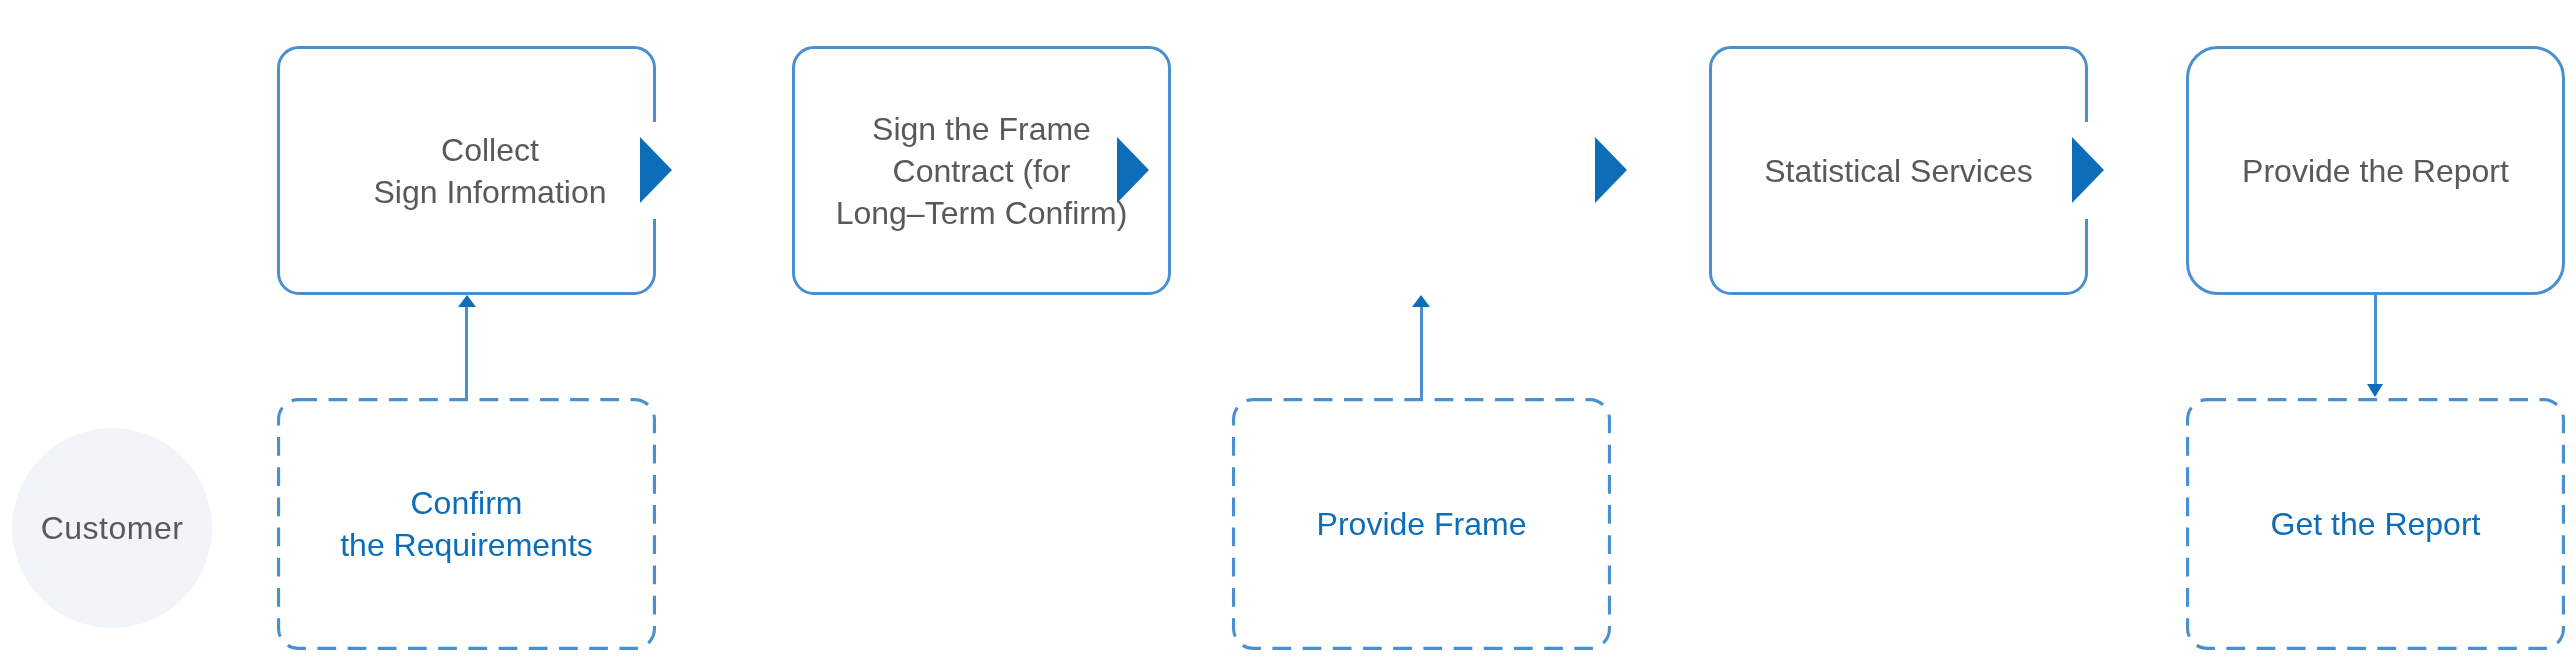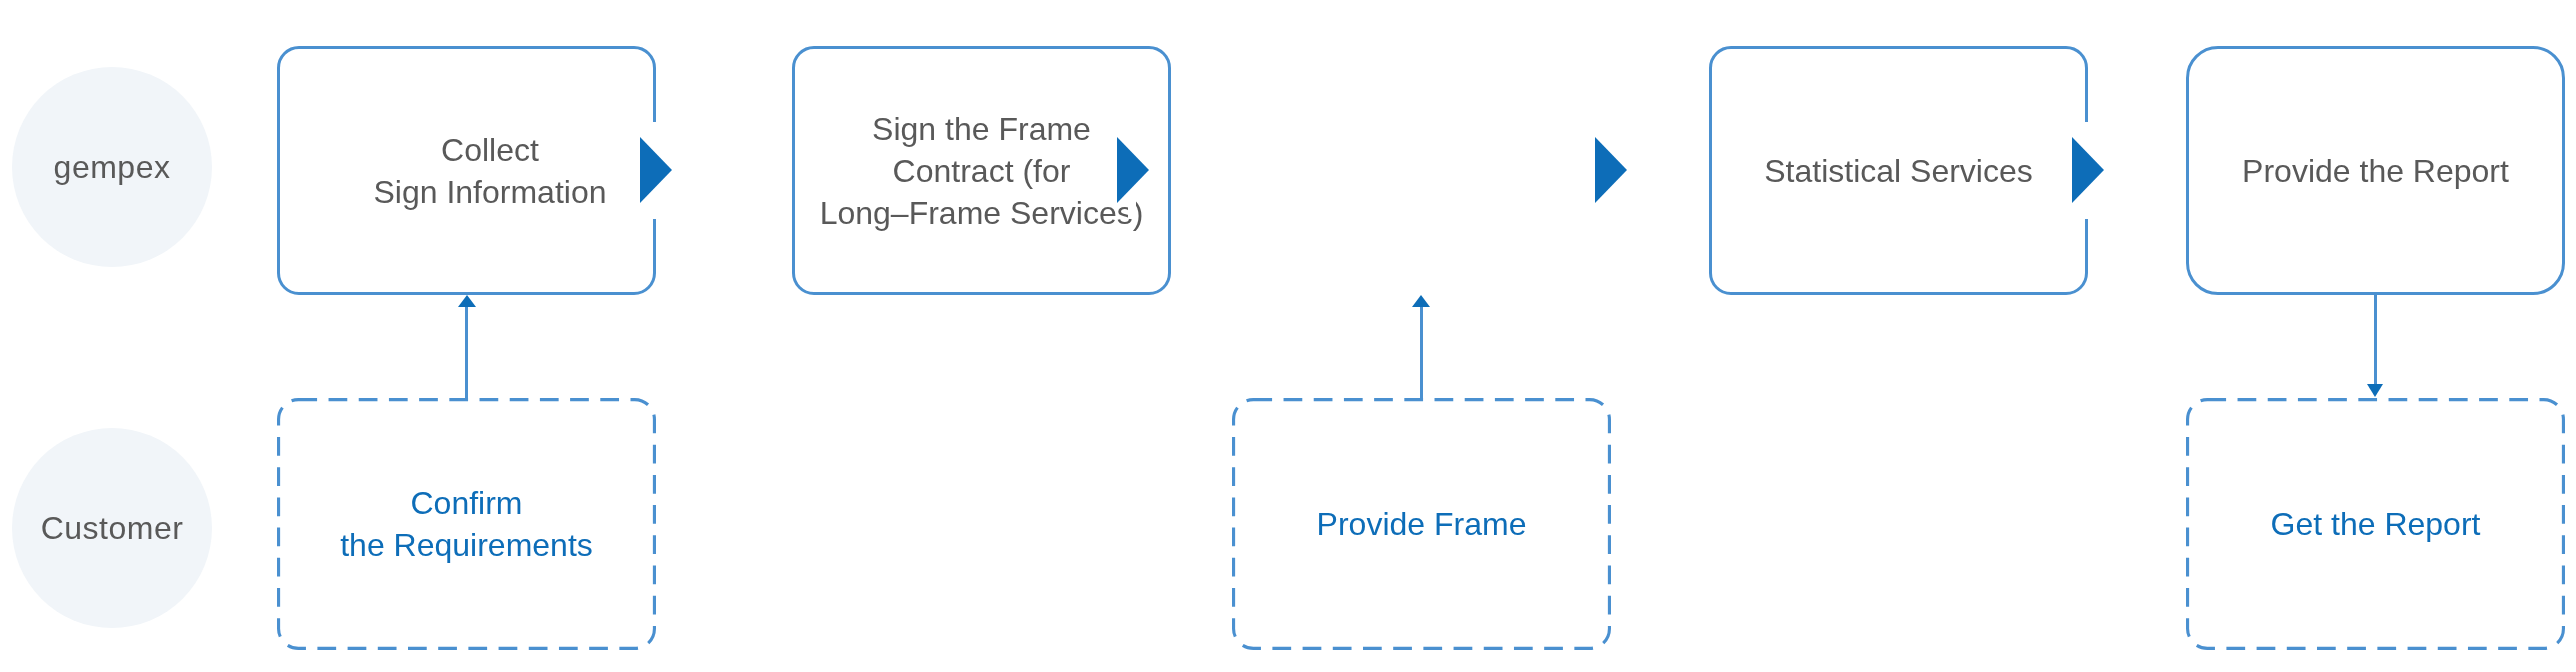--- a/index.html
+++ b/index.html
@@ -66,39 +66,36 @@
     border-top:13px solid var(--arrow-blue);
     border-left:8.9px solid transparent;
     border-right:8.9px solid transparent;
   }
 </style>
 </head>
 <body>
 
 <div class="canvas">
 
-  <div class="lane-circle" style="top:67px;">
-    <span class="lbl">gempex</span>
-  </div>
   <div class="lane-circle" style="top:428px;">
     <span class="lbl">Customer</span>
   </div>
 
   <div class="sbox" style="left:277px;padding-left:47px;">
     <div class="txt txt-gray">
       <div class="ln">Collect</div>
       <div class="ln">Sign Information</div>
     </div>
   </div>
 
   <div class="sbox" style="left:792px;">
     <div class="txt txt-gray">
       <div class="ln">Sign the Frame</div>
       <div class="ln">Contract (for</div>
-      <div class="ln">Long–Frame Services)</div>
+      <div class="ln">Long–Term Confirm)</div>
     </div>
   </div>
 
 
   <div class="sbox" style="left:1709px;">
     <div class="txt txt-gray">
       <div class="ln">Statistical Services</div>
     </div>
   </div>
 

